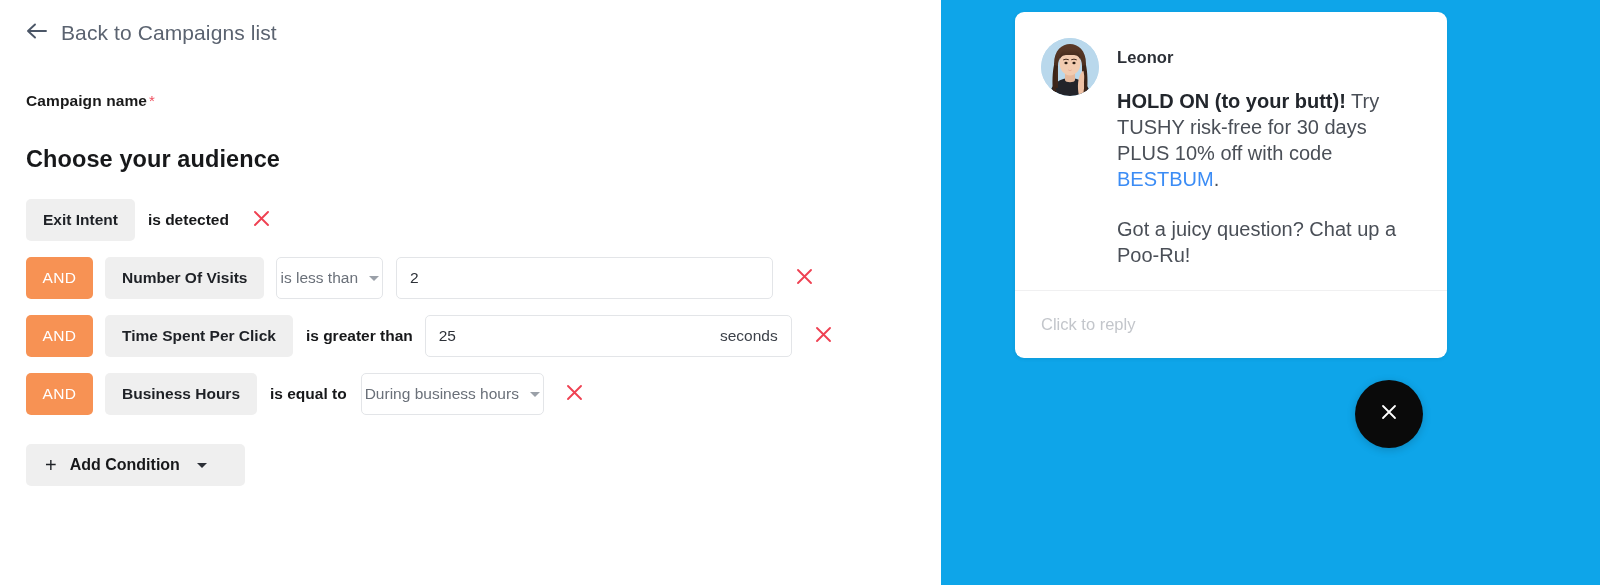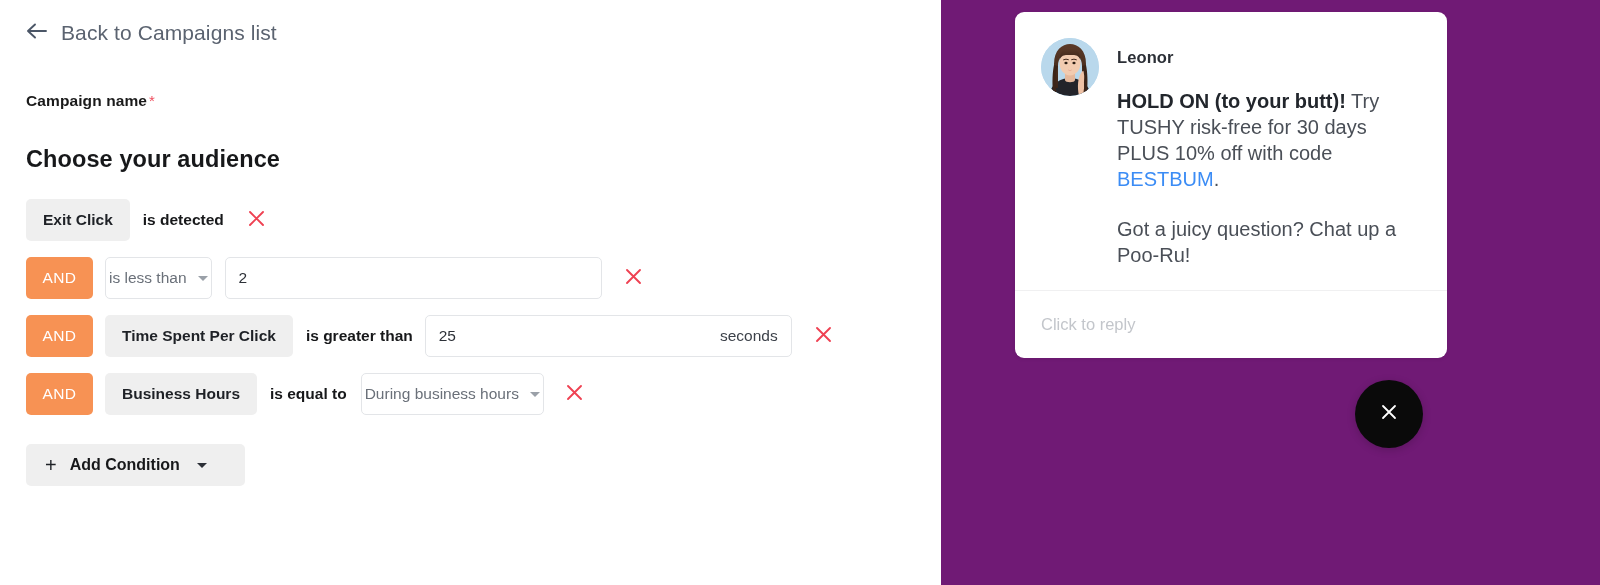--- a/index.html
+++ b/index.html
@@ -202,21 +202,21 @@
     font-size: 16px;
     font-weight: bold;
     color: #17181a;
   }
   .add-cond .caret { margin-left: 4px; border-top-color: #2b2f36; }
 
   
   .preview {
     width: 659px;
     height: 585px;
-    background: #701a75;
+    background: #0ea5e9;
     position: relative;
   }
 
   .chat-card {
     position: absolute;
     left: 74px;
     top: 12px;
     width: 432px;
     background: #ffffff;
     border-radius: 9px;
@@ -297,31 +297,32 @@
     <div class="field-label">
       <span>Campaign name</span><span class="req-star">*</span>
     </div>
 
 
     <div class="section-title">Choose your audience</div>
 
     <div class="cond-rows">
 
       <div class="cond-row first">
-        <div class="attr-chip">Exit Click</div>
+        <div class="attr-chip">Exit Intent</div>
         <div class="op-text">is detected</div>
         <span class="remove-x" style="margin-left:23px">
           <svg width="19" height="19" viewBox="0 0 19 19">
               <path d="M3 3L16 16M16 3L3 16" stroke="#ef4152" stroke-width="1.9" stroke-linecap="round"></path>
             </svg>
         </span>
       </div>
 
       <div class="cond-row">
         <div class="and-badge">AND</div>
+        <div class="attr-chip">Number Of Visits</div>
         <div class="select-box" style="margin-left:12px">
           <span class="sel-label">is less than</span>
           <span class="caret"></span>
         </div>
         <div class="val-input" style="width:377px;margin-left:13px">
           <input class="v" type="text" value="2" style="">
         </div>
         <span class="remove-x">
           <svg width="19" height="19" viewBox="0 0 19 19">
               <path d="M3 3L16 16M16 3L3 16" stroke="#ef4152" stroke-width="1.9" stroke-linecap="round"></path>

